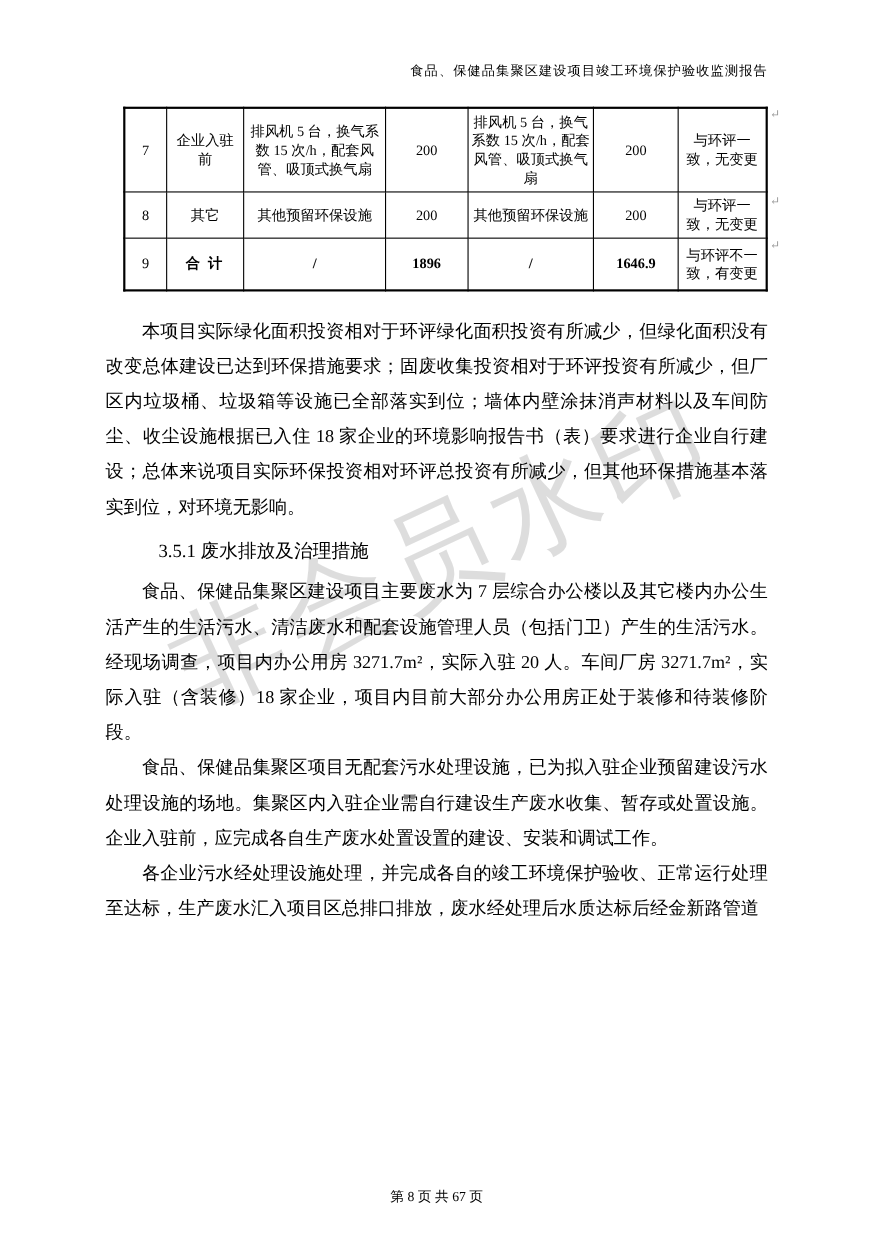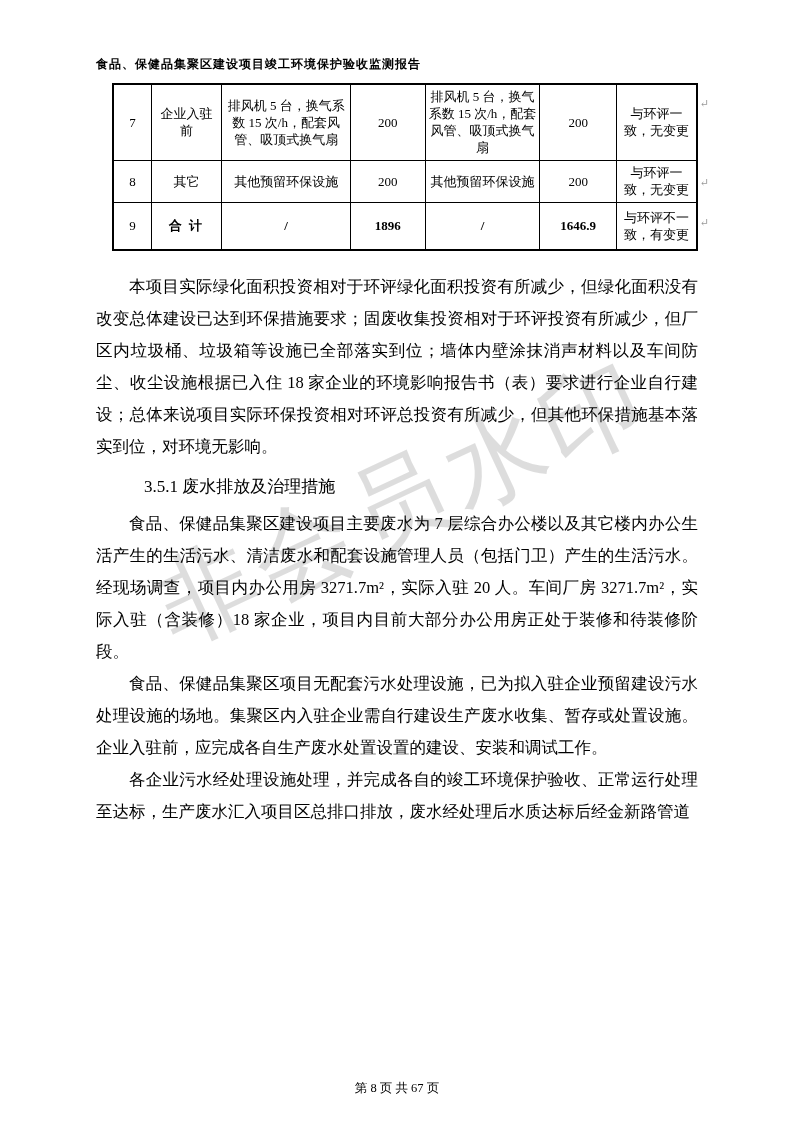--- a/index.html
+++ b/index.html
@@ -27,25 +27,25 @@
     z-index: 0;
     pointer-events: none;
     font-family: "Liberation Serif", "DejaVu Serif", serif;
   }
   .content {
     position: relative;
     z-index: 1;
     padding: 56px 96px 0 96px;
   }
   .doc-header {
-    text-align: left;
+    text-align: right;
     font-size: 12px;
-    font-weight: bold;
+    font-weight: normal;
     letter-spacing: 1px;
-    margin-bottom: 10px;
+    margin-bottom: 24px;
   }
   table.inv-table {
     border-collapse: collapse;
     table-layout: fixed;
     width: 586px;
     margin: 0 0 0 16px;
     border: 2px solid #000;
     font-size: 13px;
   }
   table.inv-table td {

